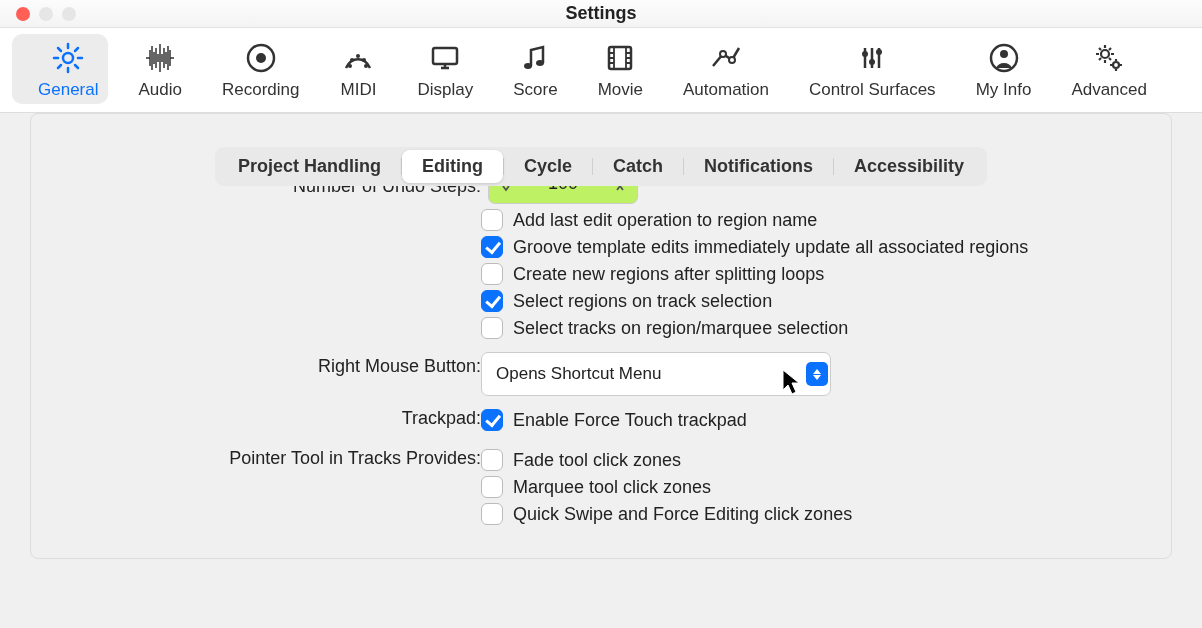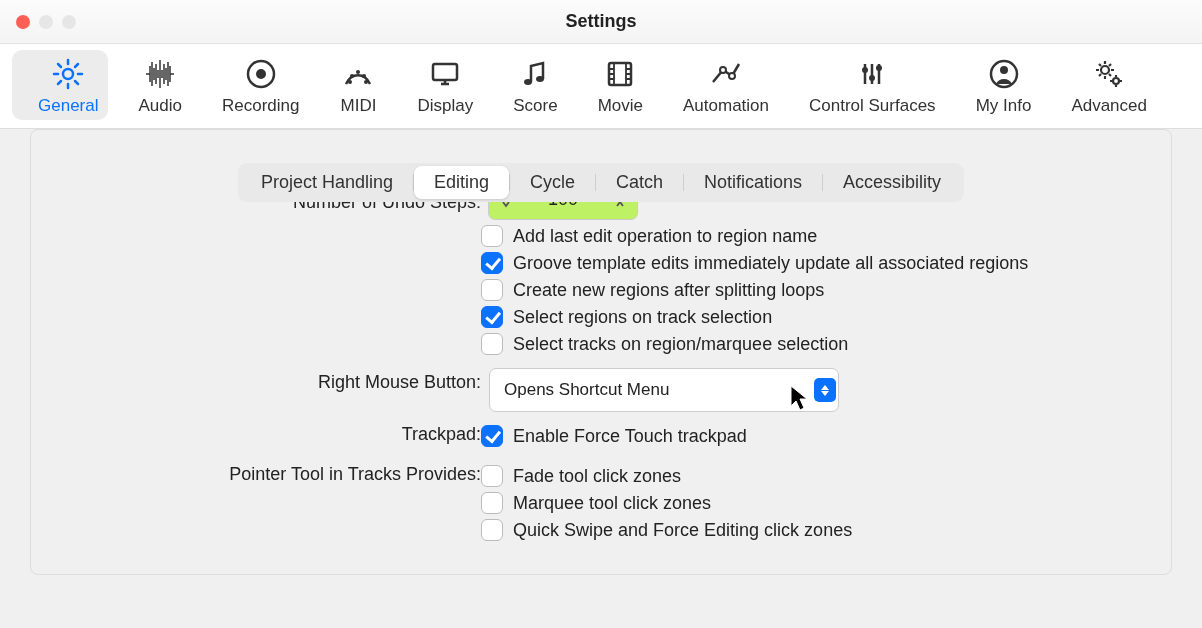--- a/index.html
+++ b/index.html
@@ -6,21 +6,21 @@
   body {
     font-family: -apple-system, "Helvetica Neue", Arial, sans-serif;
     background: #f0f0f0;
     width: 1202px;
     height: 628px;
     overflow: hidden;
     font-size: 17px;
     color: #222;
   }
   .titlebar {
-    height: 44px;
+    height: 28px;
     background: linear-gradient(#fcfcfc,#f4f4f4);
     display: flex;
     align-items: center;
     position: relative;
     border-bottom: 1px solid #e2e2e2;
   }
   .traffic {
     display: flex;
     gap: 9px;
     margin-left: 16px;
@@ -61,20 +61,21 @@
     padding: 20px 30px 0 30px;
   }
   .seg-control {
     display: flex;
     justify-content: center;
     margin: 20px auto 0 auto;
     background: #e9e9e9;
     border-radius: 9px;
     padding: 3px;
     width: fit-content;
+    font-weight: bold;
   }
   .seg-item {
     padding: 6px 20px;
     font-size: 18px;
     color: #333;
     border-radius: 8px;
     cursor: default;
     position: relative;
   }
   .seg-item.selected {
@@ -157,21 +158,21 @@
   }
   .select .disc .up, .select .disc .down {
     width: 0; height: 0; border-left: 4px solid transparent; border-right: 4px solid transparent;
   }
   .select .disc .up { border-bottom: 5px solid #fff; }
   .select .disc .down { border-top: 5px solid #fff; }
   .cursor-arrow {
     position: absolute;
     pointer-events: none;
   }
-  .rel { position: relative; gap: 8px; }
+  .rel { position: relative; }
 </style>
 </head>
 <body>
 
 <div class="titlebar">
   <div class="traffic">
     <div class="dot red"></div>
     <div class="dot yellow"></div>
     <div class="dot green"></div>
   </div>

